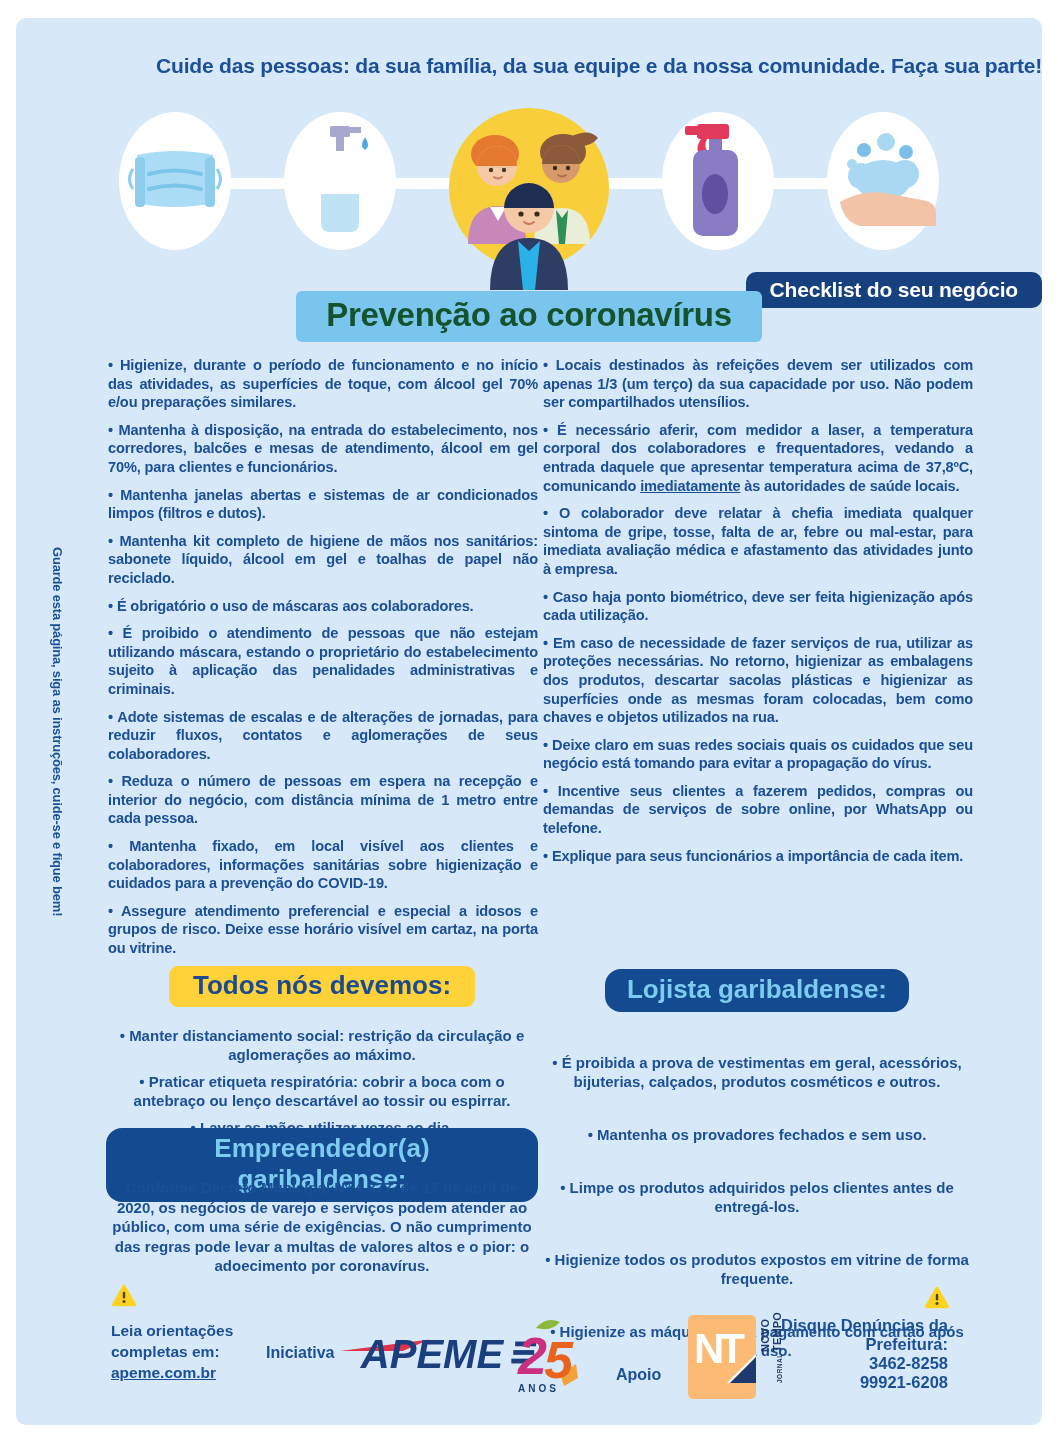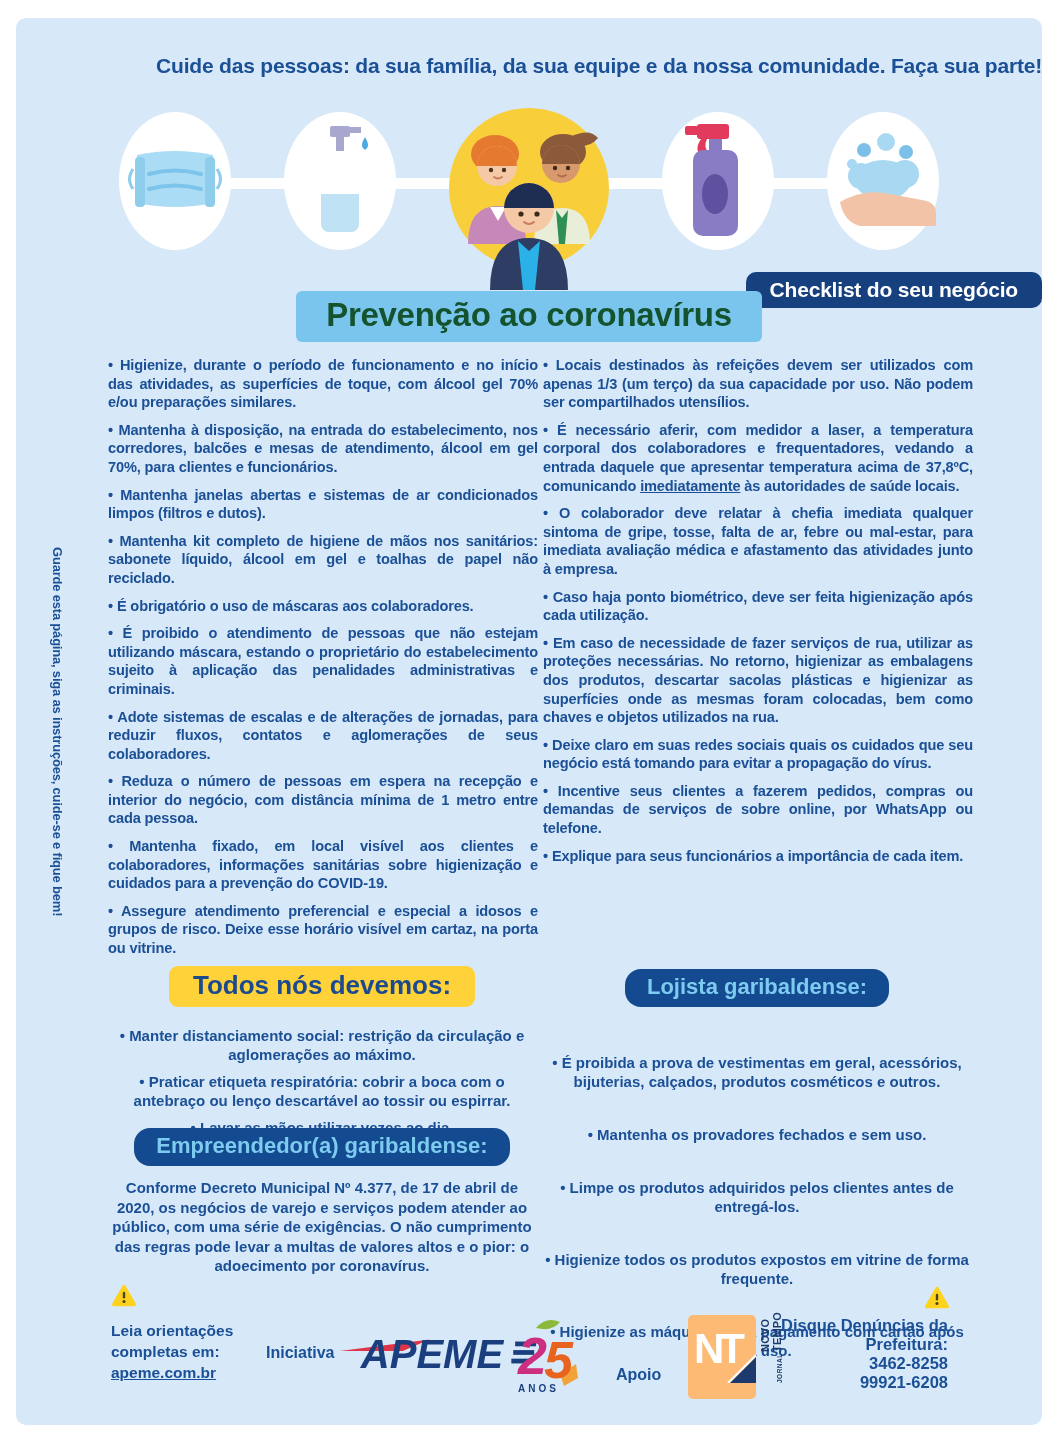--- a/index.html
+++ b/index.html
@@ -23,21 +23,21 @@
   .col-left { left:92px; top:338px; }
   .col-right { left:527px; top:338px; }
   .item { text-align:justify; font-size:14.6px; line-height:18.6px; margin-bottom:9px; letter-spacing:-0.15px; }
   .item::before { content:"• "; }
   .u { text-decoration:underline; }
 
   .side-note { left:34px; top:529px; height:424px; writing-mode:vertical-rl; font-size:13px; letter-spacing:-0.2px; }
 
   .sec-badge-row { width:432px; text-align:center; }
   .badge-yellow { display:inline-block; background:#ffd23a; color:#1b4a8e; font-size:26px; padding:4px 24px 6px; border-radius:9px; }
-  .badge-navy { display:inline-block; background:#134a90; color:#7ecbf0; font-size:22px; padding:5px 22px 7px; border-radius:16px; }
+  .badge-navy { display:inline-block; background:#134a90; color:#7ecbf0; font-size:26px; padding:5px 22px 7px; border-radius:16px; }
   .center-list { width:432px; text-align:center; font-size:15px; line-height:19px; }
   .citem { margin-bottom:8px; }
   .citem::before { content:"• "; }
   .citem-sp { margin-bottom:14px;margin-top:34px; }
   .citem-sp::before { content:"• "; }
   .center-par { width:432px; text-align:center; font-size:15px; line-height:19.5px; }
 
   .leia { left:95px; top:1302px; width:170px; font-size:15.5px; line-height:21px; }
   .link { text-decoration:underline; cursor:pointer; }
   .small-label { font-size:16px; }

